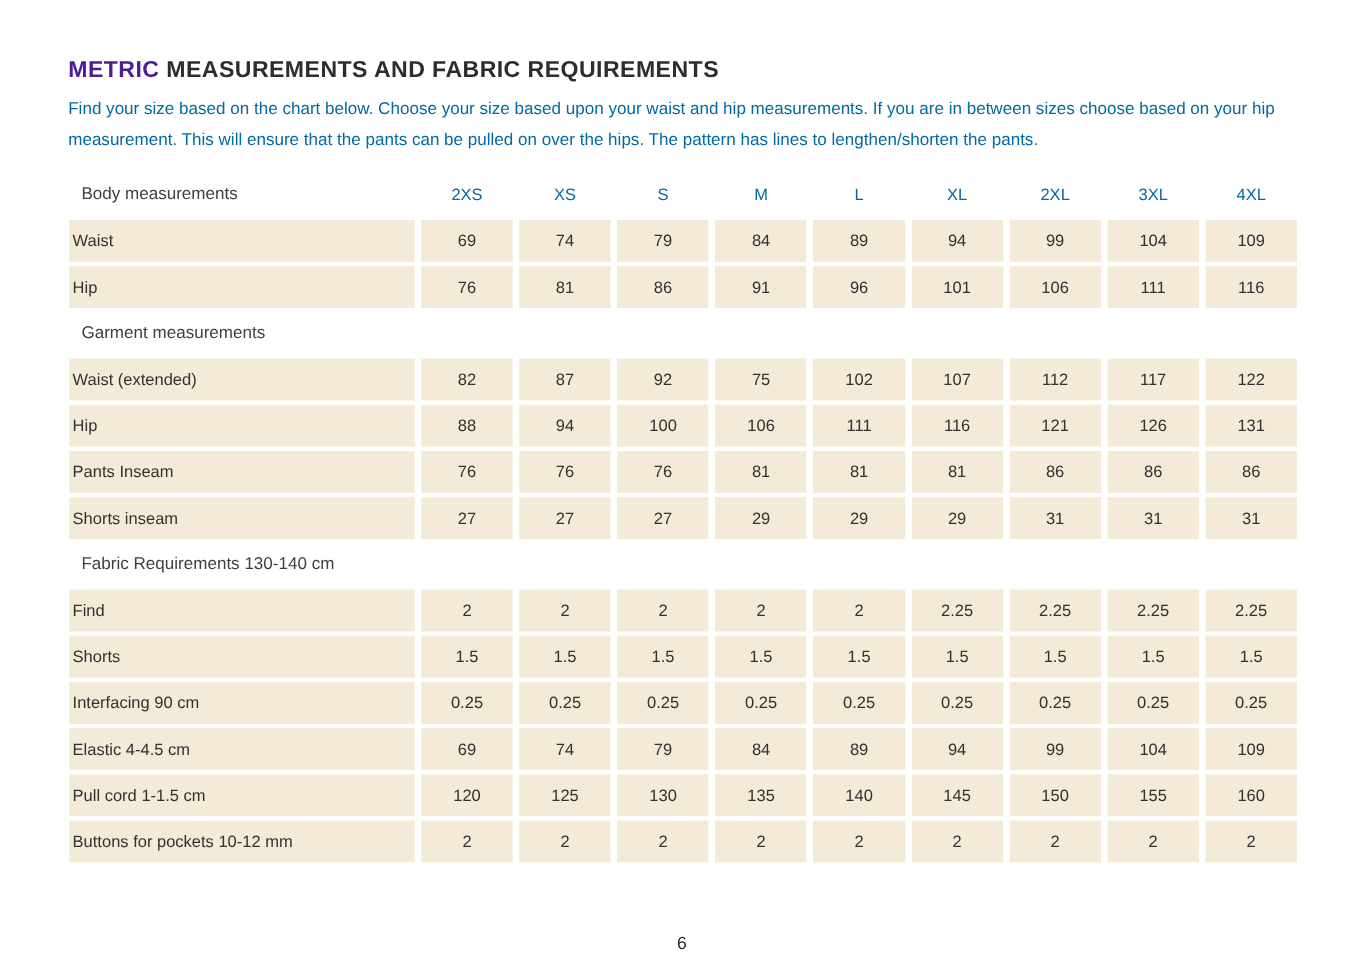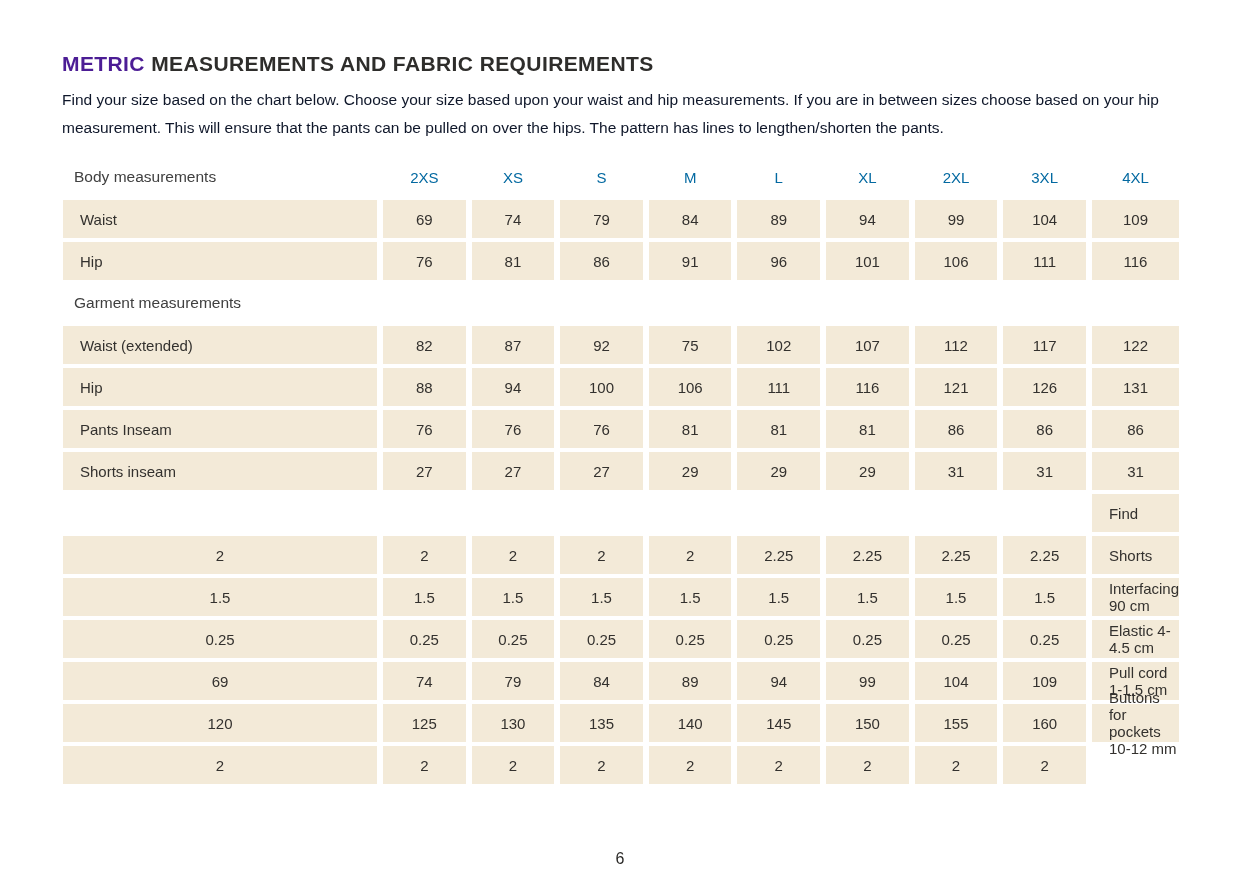--- a/index.html
+++ b/index.html
@@ -26,21 +26,21 @@
     margin: 0 0 10px 0;
     color: #2e2d2b;
   }
   .page-title .accent {
     color: #4c1d95;
   }
   .intro {
     margin: 0;
     font-size: 15.5px;
     line-height: 28px;
-    color: #0f172a;
+    color: #0369a1;
     max-width: 1108px;
   }
   .size-table {
     margin-top: 16px;
     margin-left: 1px;
     display: grid;
     grid-template-columns: 314px repeat(9, 1fr);
     column-gap: 6px;
     row-gap: 4px;
     width: 1116px;
@@ -49,22 +49,23 @@
     height: 38px;
     display: flex;
     align-items: center;
     font-size: 15px;
     color: #33312e;
   }
   .cell.filled {
     background: #f3ead8;
   }
   .label-cell {
-    padding-left: 17px;
+    padding-left: 3px;
     justify-content: flex-start;
+    text-align: right;
   }
   .value-cell {
     justify-content: center;
   }
   .section-header-cell {
     padding-left: 11px;
     background: transparent;
     font-size: 15.5px;
     color: #404040;
   }
@@ -164,20 +165,21 @@
       <div class="cell filled label-cell">Shorts inseam</div>
       <div class="cell filled value-cell">27</div>
       <div class="cell filled value-cell">27</div>
       <div class="cell filled value-cell">27</div>
       <div class="cell filled value-cell">29</div>
       <div class="cell filled value-cell">29</div>
       <div class="cell filled value-cell">29</div>
       <div class="cell filled value-cell">31</div>
       <div class="cell filled value-cell">31</div>
       <div class="cell filled value-cell">31</div>
+      <div class="cell section-header-cell">Fabric Requirements 130-140 cm</div>
       <div class="cell "></div>
       <div class="cell "></div>
       <div class="cell "></div>
       <div class="cell "></div>
       <div class="cell "></div>
       <div class="cell "></div>
       <div class="cell "></div>
       <div class="cell "></div>
       <div class="cell "></div>
       <div class="cell filled label-cell">Find</div>

